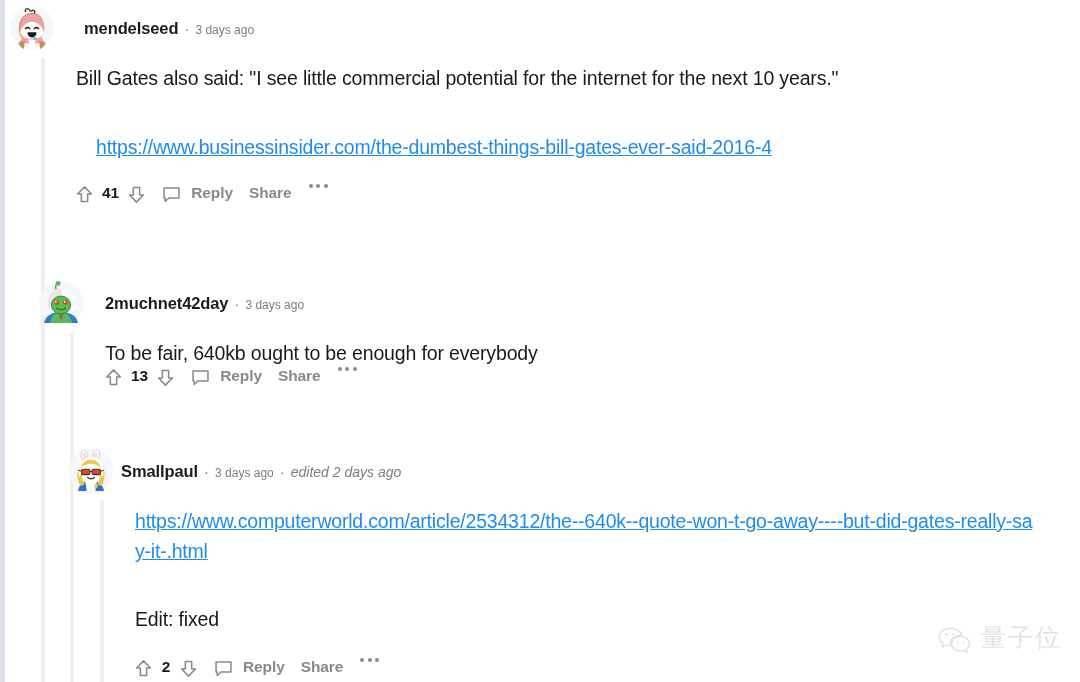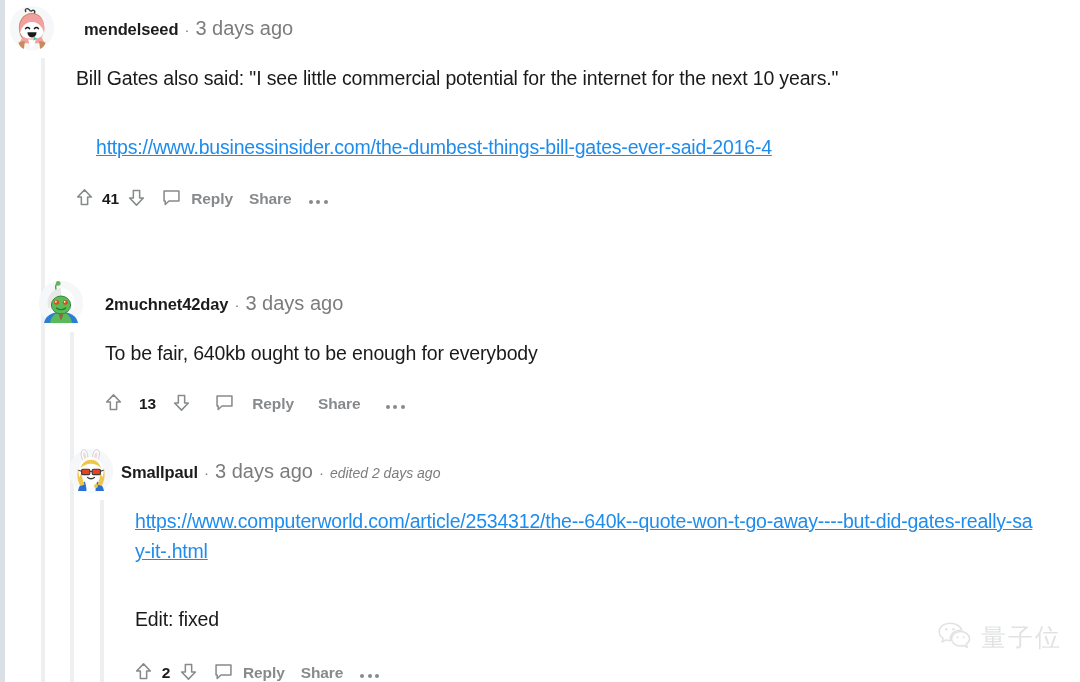--- a/index.html
+++ b/index.html
@@ -74,21 +74,21 @@
     font-weight: bold;
     color: #1c1c1c;
     letter-spacing: -0.1px;
   }
   .sep {
     color: #7c7c7c;
     font-size: 15px;
     margin: 0 6px;
   }
   .timestamp {
-    font-size: 20px;
+    font-size: 12px;
     color: #7c7c7c;
   }
   .edited {
     font-size: 14px;
     color: #7c7c7c;
     font-style: italic;
   }
 
   .body-text {
     font-size: 19.5px;
@@ -103,21 +103,21 @@
     color: #1e8ced;
     text-decoration: underline;
     text-decoration-color: #1e8ced;
     letter-spacing: -0.2px;
     word-break: break-all;
   }
 
   
   .actions {
     display: flex;
-    align-items: flex-end;
+    align-items: flex-start;
     height: 24px;
   }
   .vote-arrow {
     width: 21px;
     height: 21px;
     flex: 0 0 auto;
   }
   .vote-arrow svg { display: block; }
   .score {
     font-size: 15.5px;
@@ -156,21 +156,21 @@
     border-radius: 50%;
     background: #878a8c;
   }
 
   
   .watermark {
     position: absolute;
     right: 18px;
     bottom: 28px;
     display: flex;
-    align-items: flex-start;
+    align-items: flex-end;
     gap: 9px;
     opacity: 0.30;
   }
   .watermark .wm-text {
     font-size: 25px;
     color: #9aa0a6;
     letter-spacing: 2px;
     font-family: "DejaVu Sans", sans-serif;
   }
   .watermark svg { display: block; }
@@ -284,21 +284,21 @@
       </div>
       <div class="byline" style="margin-left:22px;">
         <span class="author">2muchnet42day</span>
         <span class="sep">·</span>
         <span class="timestamp">3 days ago</span>
       </div>
     </div>
 
     <div class="body-text" style="margin-left:66px; margin-top:22px; width:900px;">To be fair, 640kb ought to be enough for everybody</div>
 
-    <div class="actions" style="margin-left:64px; margin-top:22px;gap:8px;">
+    <div class="actions" style="margin-left:64px; ">
       <span class="vote-arrow">
         <svg viewBox="0 0 22 22">
             <path d="M11 3l7.2 7.5h-3.9v7.8H7.7v-7.8H3.8z" fill="none" stroke="#878a8c" stroke-width="1.6" stroke-linejoin="round"></path>
           </svg>
       </span>
       <span class="score">13</span>
       <span class="vote-arrow">
         <svg viewBox="0 0 22 22">
             <path d="M11 19l7.2-7.5h-3.9V3.7H7.7v7.8H3.8z" fill="none" stroke="#878a8c" stroke-width="1.6" stroke-linejoin="round"></path>
           </svg>

